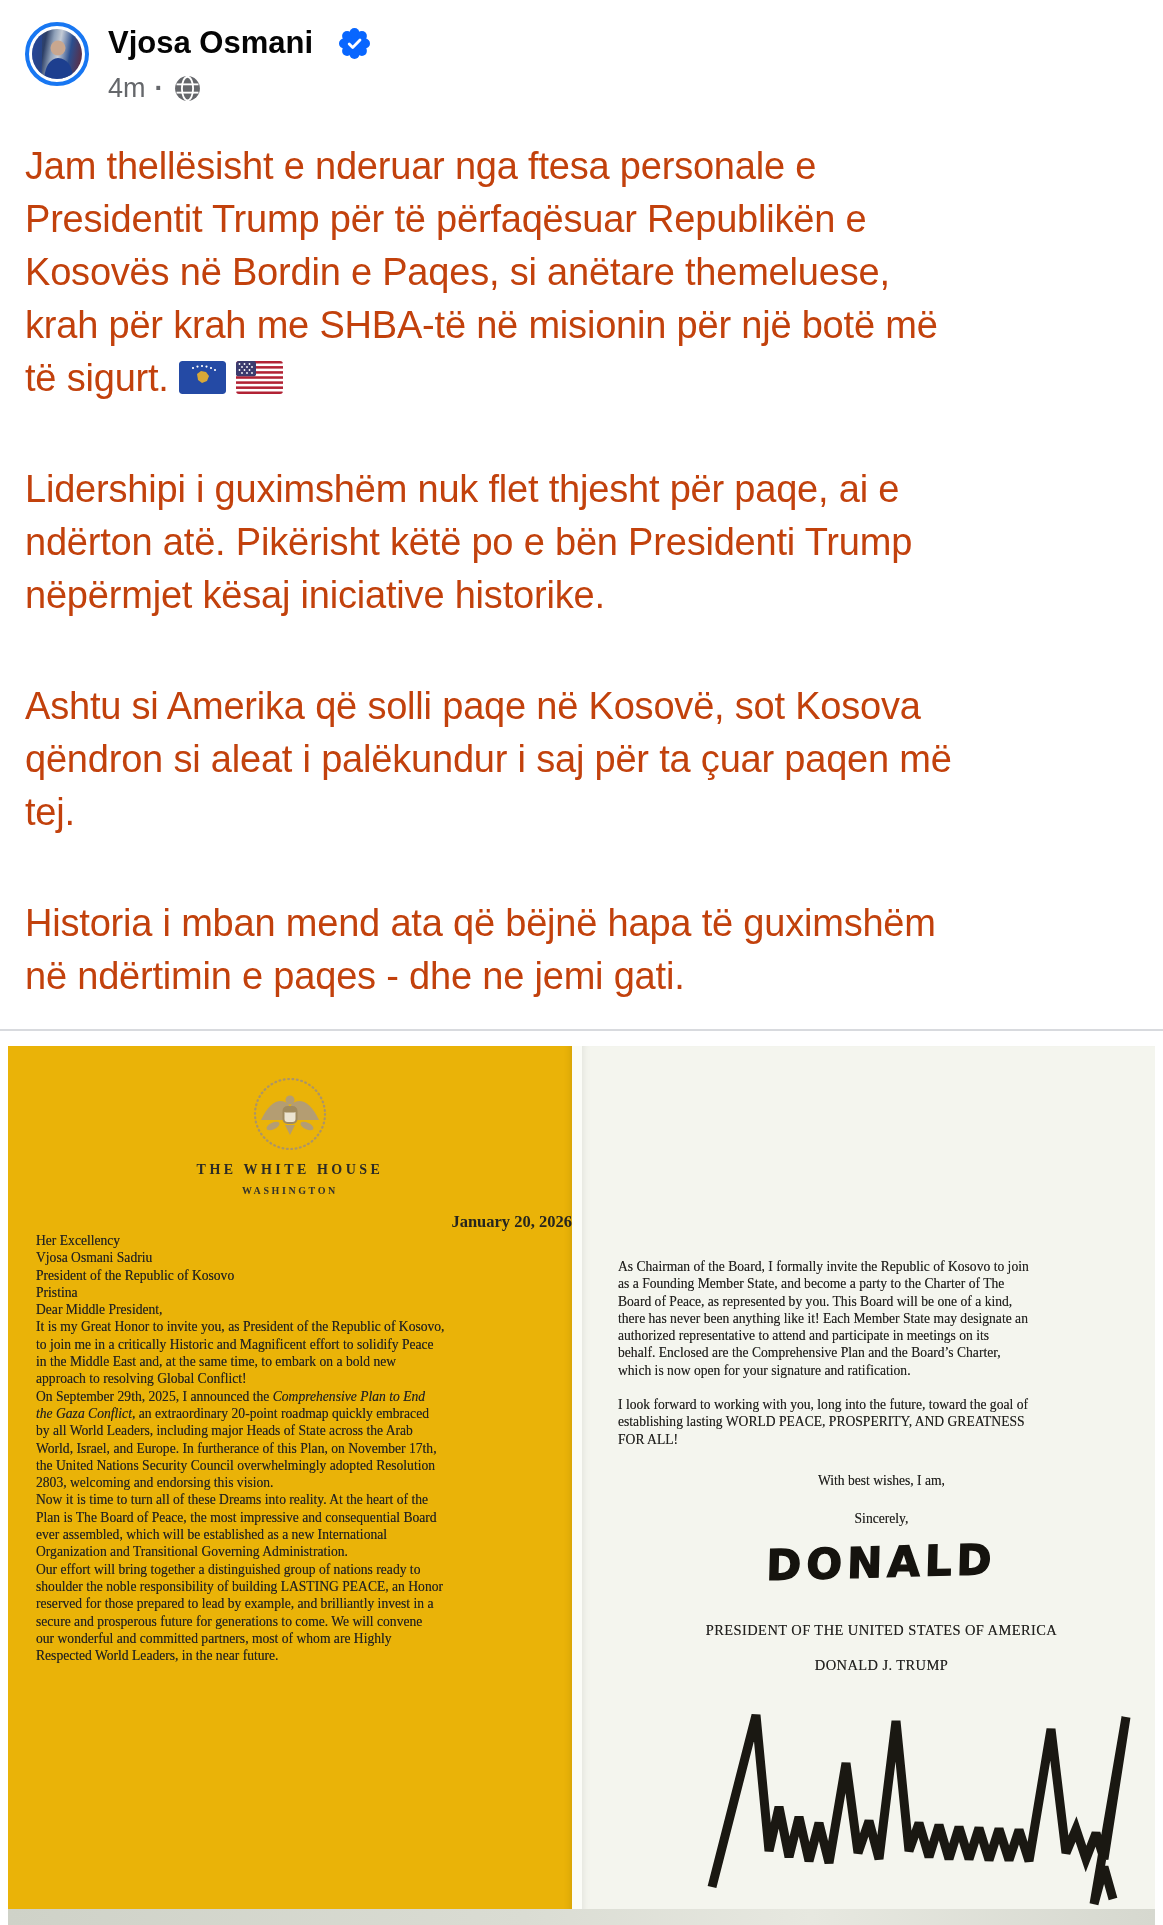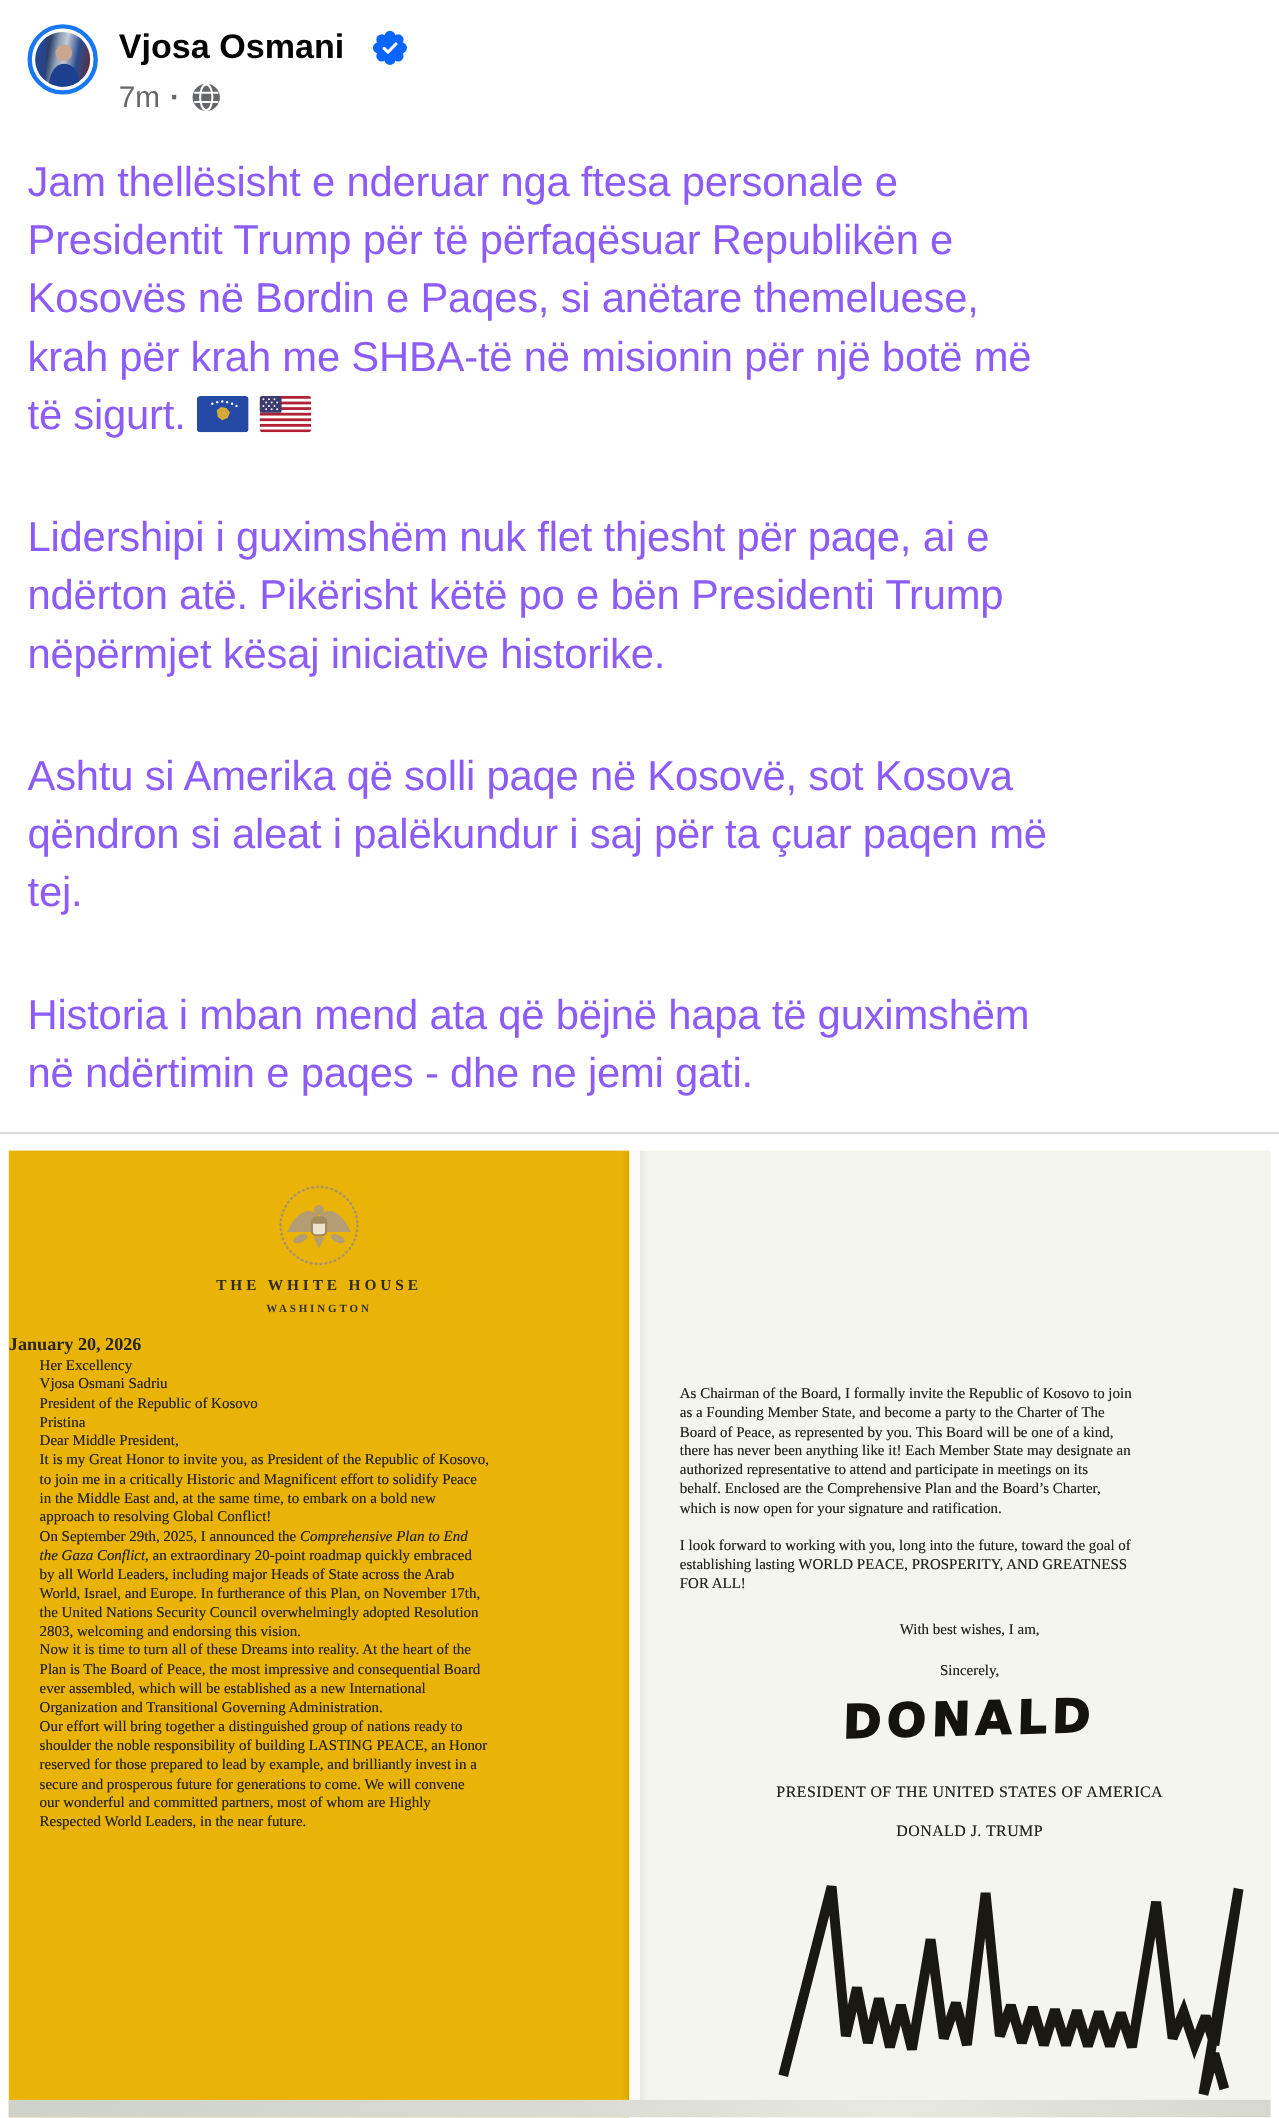--- a/index.html
+++ b/index.html
@@ -13,36 +13,36 @@
     border:4px solid #1877f2;box-sizing:border-box;background:#fff;display:flex;align-items:center;justify-content:center;cursor:pointer;}
   .avatar-photo{width:50px;height:50px;border-radius:50%;overflow:hidden;position:relative;
     background:linear-gradient(100deg,#27479c 0%,#2d3f66 26%,#8fa0b8 40%,#c4cbd6 52%,#2b4e8e 72%,#6b2430 100%);}
   .avatar-photo svg{position:absolute;left:0;top:0;}
   .author-name{position:absolute;left:108px;top:24px;font-size:31px;font-weight:700;color:#050505;line-height:38px;cursor:pointer;}
   .badge{position:absolute;top:28px;width:31px;height:31px;}
   .meta-row{position:absolute;left:108px;top:70px;height:36px;display:flex;align-items:center;gap:9px;
     font-size:27px;color:#65676b;line-height:36px;}
   .meta-row .dot{font-weight:700;}
   
-  .post-text{position:absolute;left:25px;top:140px;width:1113px;color:#8b5cf6;
+  .post-text{position:absolute;left:25px;top:140px;width:1113px;color:#c2410c;
     font-size:38px;line-height:53px;letter-spacing:-0.2px;}
   .post-text p{margin:0 0 58px 0;white-space:pre-line;}
   .inline-flag{display:inline-block;vertical-align:-3px;margin-left:10px;border-radius:3px;}
   
   .divider{position:absolute;left:0;top:1029px;width:1163px;height:2px;background:#d8dade;}
   
   .letter-photo{position:absolute;left:8px;top:1046px;width:1147px;height:879px;background:#fbfcf7;cursor:pointer;}
   .page{position:absolute;top:0;height:879px;background:#eab308;
     font-family:"Liberation Serif","DejaVu Serif",serif;color:#232220;}
   .page-left{left:0;width:564px;box-shadow:inset -7px 0 9px -7px rgba(0,0,0,.14);}
   .page-right{left:574px;width:573px;background:#f4f5ee;box-shadow:inset 7px 0 9px -7px rgba(0,0,0,.10);}
   .seal{display:block;margin:30px auto 6px auto;}
   .mast-name{text-align:center;font-size:14px;font-weight:700;letter-spacing:3.5px;margin-top:10px;color:#2c2b25;}
   .mast-city{text-align:center;font-size:10px;font-weight:700;letter-spacing:2.6px;margin-top:7px;color:#33322c;}
-  .mast-date{text-align:left;font-size:16.5px;font-weight:700;margin-top:16px;color:#26251f;}
+  .mast-date{text-align:right;font-size:16.5px;font-weight:700;margin-top:16px;color:#26251f;}
   .lbody{padding:0 20px 0 28px;font-size:13.6px;line-height:17.3px;
     text-shadow:0 0 .5px rgba(40,38,32,.55);}
   .lbody .block{white-space:pre-line;margin:0;}
   .addr{margin-top:30px;}
   .salut{margin-top:18px;}
   .lp{margin-top:17px;}
   .rbody{padding:212px 10px 0 36px;font-size:13.6px;line-height:17.3px;text-shadow:0 0 .5px rgba(40,38,32,.55);}
   .centered{text-align:center;white-space:pre-line;}
   .wishes{margin-top:24px;}
   .sincerely{margin-top:21px;}
@@ -78,21 +78,21 @@
       <circle cx="8.1" cy="22.9" r="5"></circle>
     <circle cx="5" cy="15.5" r="5"></circle>
       <circle cx="8.1" cy="8.1" r="5"></circle>
     <circle cx="15.5" cy="5" r="5"></circle>
       <circle cx="22.9" cy="8.1" r="5"></circle>
   </g>
   <polyline points="10.2,15.9 13.7,19.4 21,12" fill="none" stroke="#ffffff" stroke-width="2.8" stroke-linecap="round" stroke-linejoin="round"></polyline>
 </svg>
 
 <div class="meta-row">
-  <span>7m</span>
+  <span>4m</span>
   <span class="dot">·</span>
   <svg width="29" height="29" viewBox="0 0 28 28">
     <circle cx="14" cy="14" r="12" fill="#65676b"></circle>
     <ellipse cx="14" cy="14" rx="5.4" ry="11.4" fill="none" stroke="#ffffff" stroke-width="1.8"></ellipse>
     <line x1="3.4" y1="10" x2="24.6" y2="10" stroke="#ffffff" stroke-width="1.8"></line>
     <line x1="3.4" y1="18" x2="24.6" y2="18" stroke="#ffffff" stroke-width="1.8"></line>
   </svg>
 </div>
 
 <div class="post-text">

